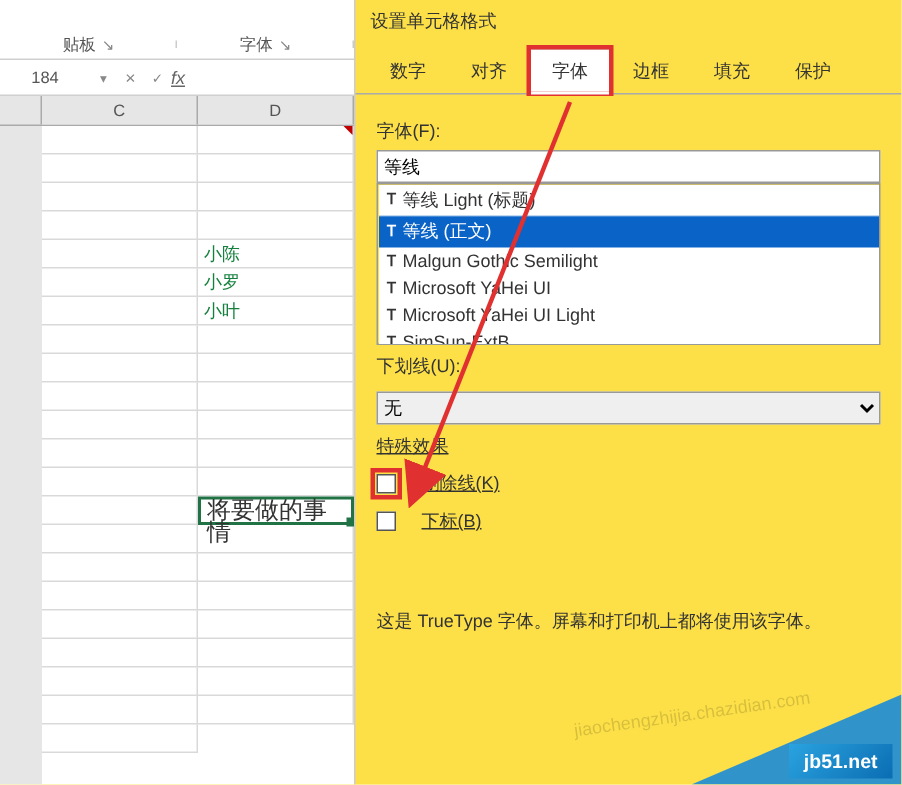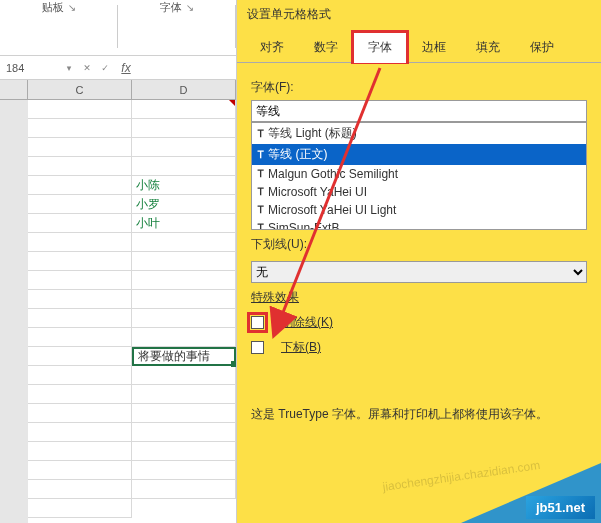--- a/index.html
+++ b/index.html
@@ -1,42 +1,42 @@
 <!DOCTYPE html>
 <html><head>
 <meta charset="utf-8">
 <style>
 * { box-sizing: border-box; margin: 0; padding: 0; font-family: "Microsoft YaHei", SimSun, sans-serif; }
 body { width: 601px; height: 523px; background: #fff; font-size: 12px; color: #333; overflow: hidden; position: relative; }
 
 
 .left-area { position: absolute; left: 0; top: 0; width: 236px; height: 523px; background: #fff; }
-.ribbon-frag { height: 56px; display: flex; padding-bottom: 2px; color: #555; border-bottom: 1px solid #d0d0d0; }
+.ribbon-frag { height: 40px; display: flex; align-items: flex-end; padding-bottom: 2px; color: #555; border-bottom: 1px solid #d0d0d0; }
 .ribbon-group { flex: 1; text-align: center; font-size: 11px; position: relative; }
 .ribbon-group::after { content: ""; position: absolute; right: 0; top: 5px; bottom: 5px; width: 1px; background: #ccc; }
 .dialog-launcher { font-size: 10px; margin-left: 4px; color: #888; }
 
 .name-fx-row { height: 24px; display: flex; align-items: center; border-bottom: 1px solid #d0d0d0; }
-.name-box { width: 60px; padding: 0 6px; font-size: 11px; color: #555; }
+.name-box { width: 60px; padding: 0 6px; font-size: 11px; color: #555; text-align: center; }
 .nav-btn { width: 18px; text-align: center; color: #888; font-size: 9px; }
-.fx { width: 24px; text-align: center; font-style: italic; color: #666; text-decoration: underline; }
+.fx { width: 24px; text-align: left; font-style: italic; color: #666; text-decoration: underline; }
 
 .col-headers { height: 20px; display: flex; background: #e6e6e6; border-bottom: 1px solid #aaa; }
 .rowhead-spacer { width: 28px; border-right: 1px solid #aaa; }
 .col-head { flex: 1; text-align: center; line-height: 20px; border-right: 1px solid #aaa; background: #e6e6e6; font-size: 11px; color: #555; }
 
 .grid-body { display: flex; height: calc(523px - 40px - 24px - 20px); }
 .row-heads { width: 28px; background: #e6e6e6; }
 .cells { flex: 1; position: relative; }
 .cell-col { width: 50%; float: left; }
 .cell { height: 19px; border-right: 1px solid #d9d9d9; border-bottom: 1px solid #d9d9d9; padding: 0 4px; line-height: 19px; font-size: 12px; color: #15803d; }
 .col-d .cell:first-child { position: relative; }
 .red-tri { position: absolute; right: 0; top: 0; width: 0; height: 0; border-top: 6px solid #c00000; border-left: 6px solid transparent; }
 
-.editing { position: absolute; left: 50%; top: calc(19px * 13); width: 50%; height: 19px; border: 2px solid #217346; background: #fff; padding: 0 4px; line-height: 15px; font-size: 12px; }
+.editing { position: absolute; left: 50%; top: calc(19px * 13); width: 50%; height: 19px; border: 2px solid #217346; background: #fff; padding: 0 4px; line-height: 15px; font-size: 16px; }
 .editing::after { content:""; position:absolute; right:-3px; bottom:-3px; width:6px; height:6px; background:#217346; }
 
 
 .dialog { position: absolute; left: 236px; top: 0; right: 0; height: 523px; background: #fde047; border-left: 1px solid #ccc; }
 .dlg-title { height: 28px; line-height: 28px; padding: 0 10px; font-size: 12px; }
 .tabs { display: flex; padding: 4px 8px 0 8px; gap: 0; border-bottom: 1px solid #aaa; }
 .tab { padding: 6px 14px; border: 1px solid transparent; border-bottom: none; font-size: 12px; cursor: pointer; position: relative; }
 .tab.active { border-color: #aaa; background: #fff; }
 .tab.active::after { content:""; position:absolute; left:0; right:0; bottom:-1px; height:2px; background:#fff; }
 .tab.hl { outline: 3px solid #e03030; outline-offset: -1px; }
@@ -147,22 +147,22 @@
           <div class="cell"></div>
       </div>
       <div class="editing">将要做的事情</div>
     </div>
   </div>
 </div>
 
 <div class="dialog">
   <div class="dlg-title">设置单元格格式</div>
   <div class="tabs">
+    <div class="tab">数字</div>
     <div class="tab">对齐</div>
-    <div class="tab">数字</div>
     <div class="tab active hl">字体</div>
     <div class="tab">边框</div>
     <div class="tab">填充</div>
     <div class="tab">保护</div>
   </div>
 
   <div class="dlg-body">
     <div class="lbl">字体(F):</div>
     <input class="font-input" value="等线" style="">
     <div class="listbox">

